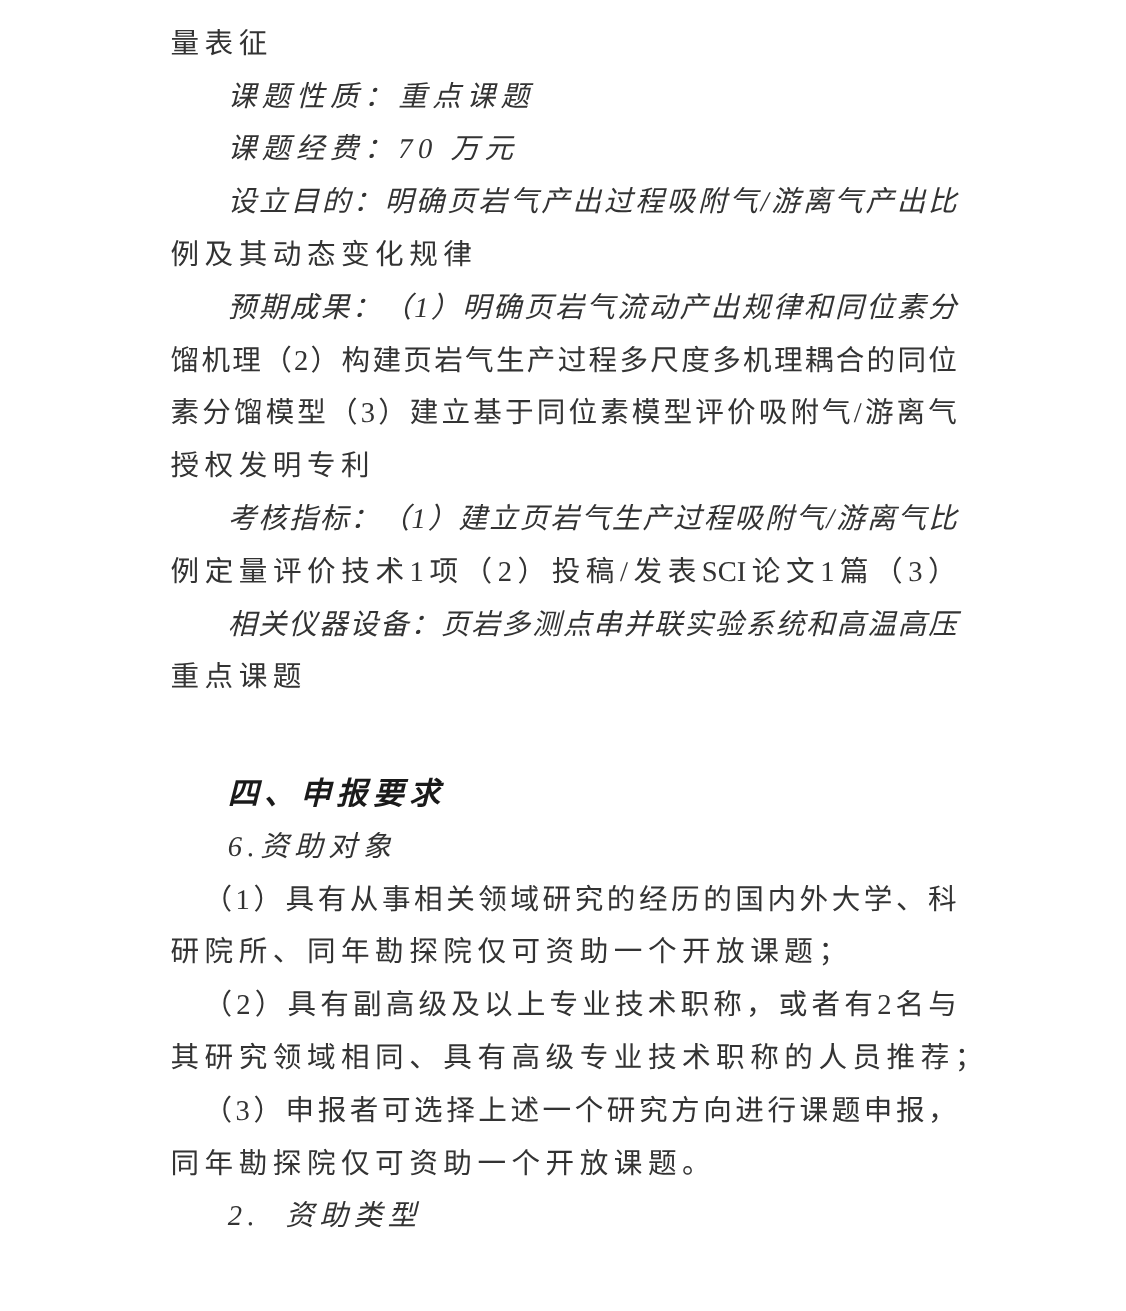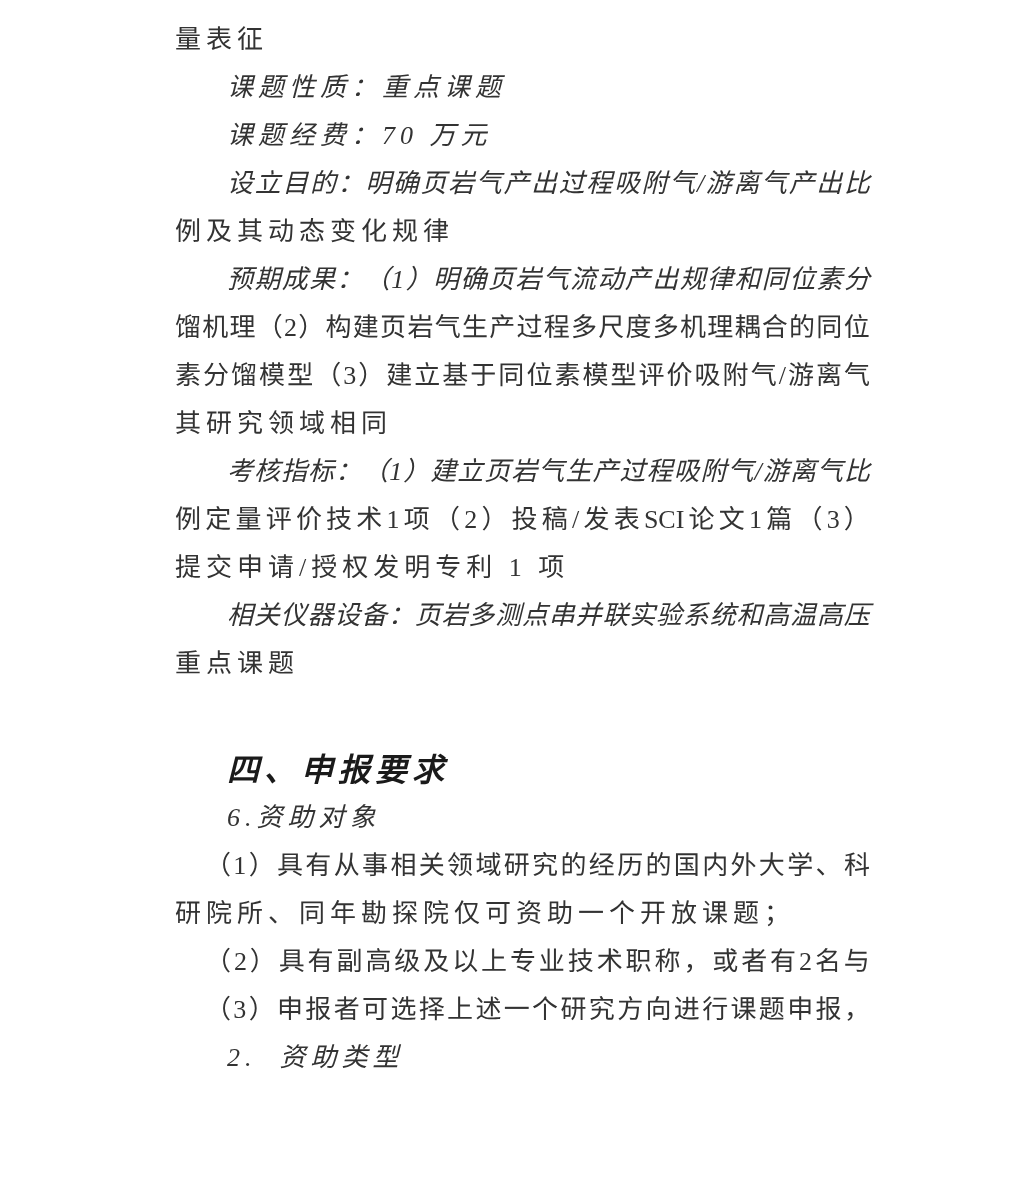--- a/index.html
+++ b/index.html
@@ -21,39 +21,38 @@
     top: 16px;
     width: 715px;
   }
   .line {
     height: 48px;
     line-height: 48px;
     font-size: 26px;
     color: #333333;
     white-space: pre;
     overflow: visible;
-    margin-left: 20px;
   }
   
   .line.natural { letter-spacing: 5px; }
   
   .line.fill {
     display: flex;
     justify-content: space-between;
     align-items: baseline;
     white-space: normal;
     letter-spacing: 0;
   }
   .line.fill span { display: inline-block; }
   .indent { padding-left: 52px; font-style: italic; }
   .indent-paren { padding-left: 30px; }
   .heading {
     font-family: "Liberation Sans", "DejaVu Sans", sans-serif;
     font-weight: bold;
-    font-size: 32px;
+    font-size: 28px;
     color: #1a1a1a;
     letter-spacing: 3px;
   }
   .spacer { height: 58px; }
 </style>
 </head>
 <body>
 
 <div class="page">
   <div class="text-block" id="doc-body" style="color: rgb(51, 51, 51);">
@@ -162,21 +161,21 @@
         <span>评</span>
         <span>价</span>
         <span>吸</span>
         <span>附</span>
         <span>气</span>
         <span>/</span>
         <span>游</span>
         <span>离</span>
         <span>气</span>
       </div>
-      <div class="line natural">其研究领域相同</div>
+      <div class="line natural">授权发明专利</div>
       <div class="line indent fill">
         <span>考</span>
         <span>核</span>
         <span>指</span>
         <span>标</span>
         <span>：</span>
         <span>（</span>
         <span>1</span>
         <span>）</span>
         <span>建</span>
@@ -217,21 +216,20 @@
         <span>表</span>
         <span>SCI</span>
         <span>论</span>
         <span>文</span>
         <span>1</span>
         <span>篇</span>
         <span>（</span>
         <span>3</span>
         <span>）</span>
       </div>
-      <div class="line natural">提交申请/授权发明专利 1 项</div>
       <div class="line indent fill">
         <span>相</span>
         <span>关</span>
         <span>仪</span>
         <span>器</span>
         <span>设</span>
         <span>备</span>
         <span>：</span>
         <span>页</span>
         <span>岩</span>
@@ -301,20 +299,21 @@
         <span>职</span>
         <span>称</span>
         <span>，</span>
         <span>或</span>
         <span>者</span>
         <span>有</span>
         <span>2</span>
         <span>名</span>
         <span>与</span>
       </div>
+      <div class="line natural">其研究领域相同、具有高级专业技术职称的人员推荐；</div>
       <div class="line indent-paren fill">
         <span>（</span>
         <span>3</span>
         <span>）</span>
         <span>申</span>
         <span>报</span>
         <span>者</span>
         <span>可</span>
         <span>选</span>
         <span>择</span>
@@ -327,15 +326,16 @@
         <span>方</span>
         <span>向</span>
         <span>进</span>
         <span>行</span>
         <span>课</span>
         <span>题</span>
         <span>申</span>
         <span>报</span>
         <span>，</span>
       </div>
+      <div class="line natural">同年勘探院仅可资助一个开放课题。</div>
       <div class="line indent natural">2.&nbsp; 资助类型</div>
     </div>
 </div>
 
 </body></html>

